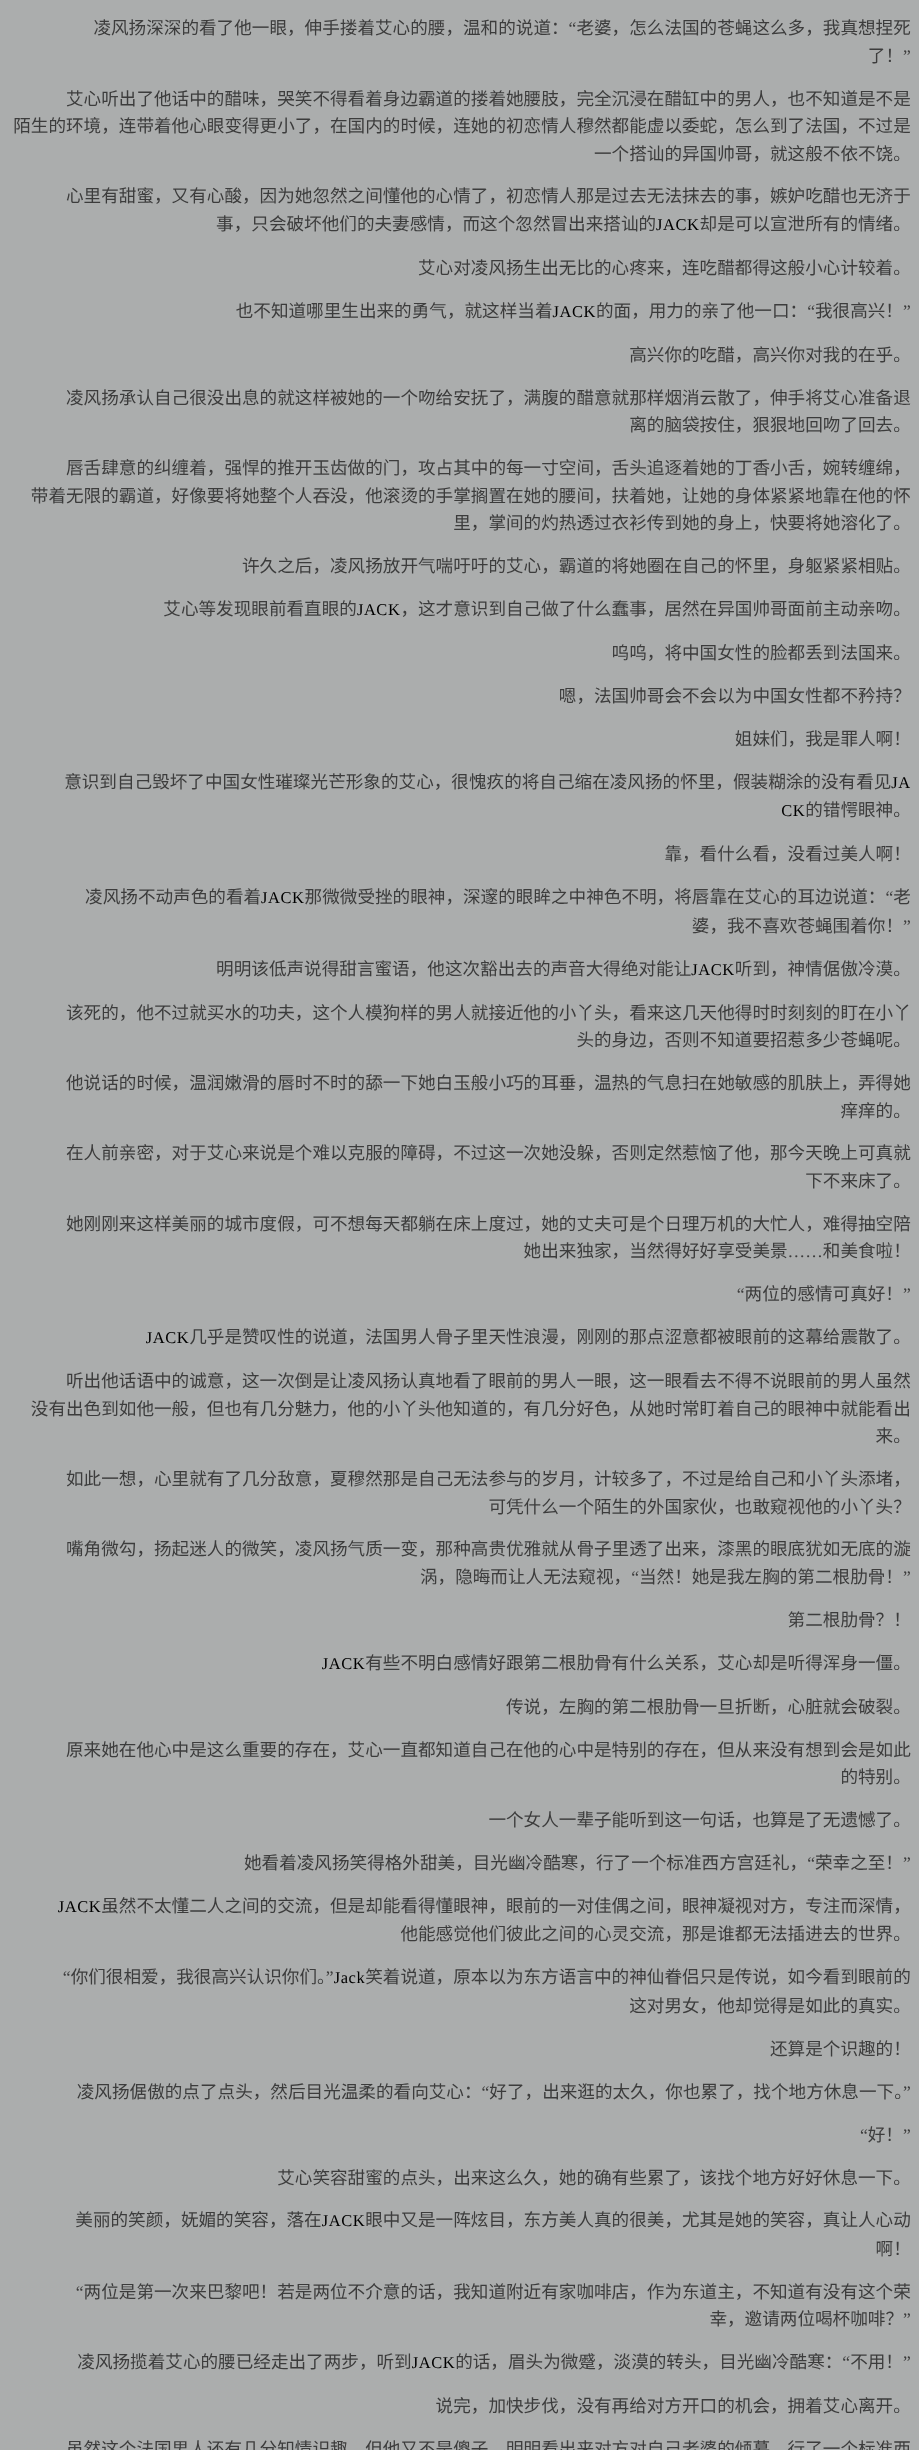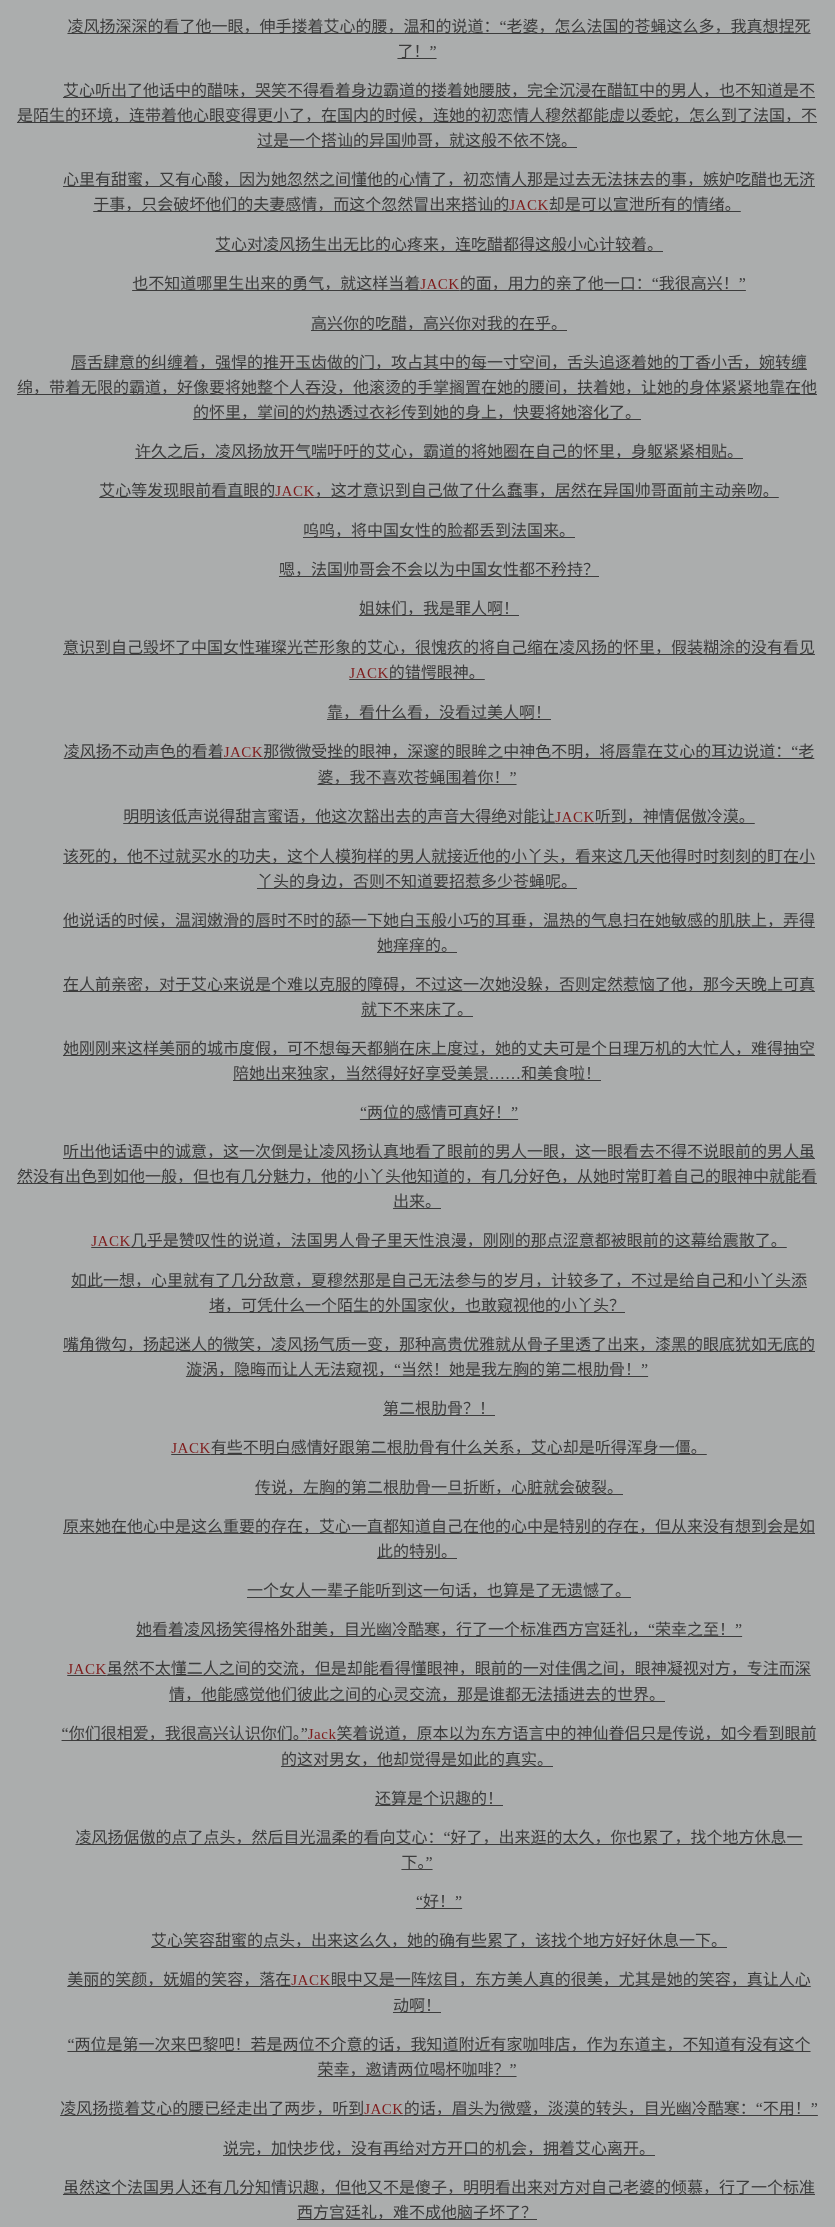--- a/index.html
+++ b/index.html
@@ -11,66 +11,66 @@
     width: 835px;
   }
   .novel-page {
     box-sizing: border-box;
     width: 835px;
     min-height: 2227px;
     padding: 0 3px 24px 2px;
     overflow: hidden;
   }
   .novel-page p {
-    margin: 14px 14px;
+    margin: 14px 4px;
     padding: 0;
     font-family: "Liberation Serif", "DejaVu Serif", serif;
     font-size: 16px;
     line-height: 25px;
     color: #3c3c3c;
     text-indent: 44px;
-    text-align: center;
+    text-align: right;
     word-break: break-all;
-    text-decoration: underline;
   }
   .novel-page p .latin {
     font-family: "Liberation Serif", "DejaVu Serif", serif;
-    color: #7f1d1d;
+    color: #000000;
     font-size: 15px;
     letter-spacing: 0.5px;
   }
 </style>
 </head>
 <body>
 
 <main class="novel-page">
   <div id="paragraph-container">
       <p>凌风扬深深的看了他一眼，伸手搂着艾心的腰，温和的说道：“老婆，怎么法国的苍蝇这么多，我真想捏死了！”</p>
       <p>艾心听出了他话中的醋味，哭笑不得看着身边霸道的搂着她腰肢，完全沉浸在醋缸中的男人，也不知道是不是陌生的环境，连带着他心眼变得更小了，在国内的时候，连她的初恋情人穆然都能虚以委蛇，怎么到了法国，不过是一个搭讪的异国帅哥，就这般不依不饶。</p>
       <p>心里有甜蜜，又有心酸，因为她忽然之间懂他的心情了，初恋情人那是过去无法抹去的事，嫉妒吃醋也无济于事，只会破坏他们的夫妻感情，而这个忽然冒出来搭讪的<span class="latin">JACK</span>却是可以宣泄所有的情绪。</p>
       <p>艾心对凌风扬生出无比的心疼来，连吃醋都得这般小心计较着。</p>
       <p>也不知道哪里生出来的勇气，就这样当着<span class="latin">JACK</span>的面，用力的亲了他一口：“我很高兴！”</p>
       <p>高兴你的吃醋，高兴你对我的在乎。</p>
+      <p>凌风扬承认自己很没出息的就这样被她的一个吻给安抚了，满腹的醋意就那样烟消云散了，伸手将艾心准备退离的脑袋按住，狠狠地回吻了回去。</p>
       <p>唇舌肆意的纠缠着，强悍的推开玉齿做的门，攻占其中的每一寸空间，舌头追逐着她的丁香小舌，婉转缠绵，带着无限的霸道，好像要将她整个人吞没，他滚烫的手掌搁置在她的腰间，扶着她，让她的身体紧紧地靠在他的怀里，掌间的灼热透过衣衫传到她的身上，快要将她溶化了。</p>
       <p>许久之后，凌风扬放开气喘吁吁的艾心，霸道的将她圈在自己的怀里，身躯紧紧相贴。</p>
       <p>艾心等发现眼前看直眼的<span class="latin">JACK</span>，这才意识到自己做了什么蠢事，居然在异国帅哥面前主动亲吻。</p>
       <p>呜呜，将中国女性的脸都丢到法国来。</p>
       <p>嗯，法国帅哥会不会以为中国女性都不矜持？</p>
       <p>姐妹们，我是罪人啊！</p>
       <p>意识到自己毁坏了中国女性璀璨光芒形象的艾心，很愧疚的将自己缩在凌风扬的怀里，假装糊涂的没有看见<span class="latin">JACK</span>的错愕眼神。</p>
       <p>靠，看什么看，没看过美人啊！</p>
       <p>凌风扬不动声色的看着<span class="latin">JACK</span>那微微受挫的眼神，深邃的眼眸之中神色不明，将唇靠在艾心的耳边说道：“老婆，我不喜欢苍蝇围着你！”</p>
       <p>明明该低声说得甜言蜜语，他这次豁出去的声音大得绝对能让<span class="latin">JACK</span>听到，神情倨傲冷漠。</p>
       <p>该死的，他不过就买水的功夫，这个人模狗样的男人就接近他的小丫头，看来这几天他得时时刻刻的盯在小丫头的身边，否则不知道要招惹多少苍蝇呢。</p>
       <p>他说话的时候，温润嫩滑的唇时不时的舔一下她白玉般小巧的耳垂，温热的气息扫在她敏感的肌肤上，弄得她痒痒的。</p>
       <p>在人前亲密，对于艾心来说是个难以克服的障碍，不过这一次她没躲，否则定然惹恼了他，那今天晚上可真就下不来床了。</p>
       <p>她刚刚来这样美丽的城市度假，可不想每天都躺在床上度过，她的丈夫可是个日理万机的大忙人，难得抽空陪她出来独家，当然得好好享受美景……和美食啦！</p>
       <p>“两位的感情可真好！”</p>
+      <p><span class="latin">JACK</span>几乎是赞叹性的说道，法国男人骨子里天性浪漫，刚刚的那点涩意都被眼前的这幕给震散了。</p>
       <p>听出他话语中的诚意，这一次倒是让凌风扬认真地看了眼前的男人一眼，这一眼看去不得不说眼前的男人虽然没有出色到如他一般，但也有几分魅力，他的小丫头他知道的，有几分好色，从她时常盯着自己的眼神中就能看出来。</p>
-      <p><span class="latin">JACK</span>几乎是赞叹性的说道，法国男人骨子里天性浪漫，刚刚的那点涩意都被眼前的这幕给震散了。</p>
       <p>如此一想，心里就有了几分敌意，夏穆然那是自己无法参与的岁月，计较多了，不过是给自己和小丫头添堵，可凭什么一个陌生的外国家伙，也敢窥视他的小丫头？</p>
       <p>嘴角微勾，扬起迷人的微笑，凌风扬气质一变，那种高贵优雅就从骨子里透了出来，漆黑的眼底犹如无底的漩涡，隐晦而让人无法窥视，“当然！她是我左胸的第二根肋骨！”</p>
       <p>第二根肋骨？！</p>
       <p><span class="latin">JACK</span>有些不明白感情好跟第二根肋骨有什么关系，艾心却是听得浑身一僵。</p>
       <p>传说，左胸的第二根肋骨一旦折断，心脏就会破裂。</p>
       <p>原来她在他心中是这么重要的存在，艾心一直都知道自己在他的心中是特别的存在，但从来没有想到会是如此的特别。</p>
       <p>一个女人一辈子能听到这一句话，也算是了无遗憾了。</p>
       <p>她看着凌风扬笑得格外甜美，目光幽冷酷寒，行了一个标准西方宫廷礼，“荣幸之至！”</p>
       <p><span class="latin">JACK</span>虽然不太懂二人之间的交流，但是却能看得懂眼神，眼前的一对佳偶之间，眼神凝视对方，专注而深情，他能感觉他们彼此之间的心灵交流，那是谁都无法插进去的世界。</p>
       <p>“你们很相爱，我很高兴认识你们。”<span class="latin">Jack</span>笑着说道，原本以为东方语言中的神仙眷侣只是传说，如今看到眼前的这对男女，他却觉得是如此的真实。</p>

